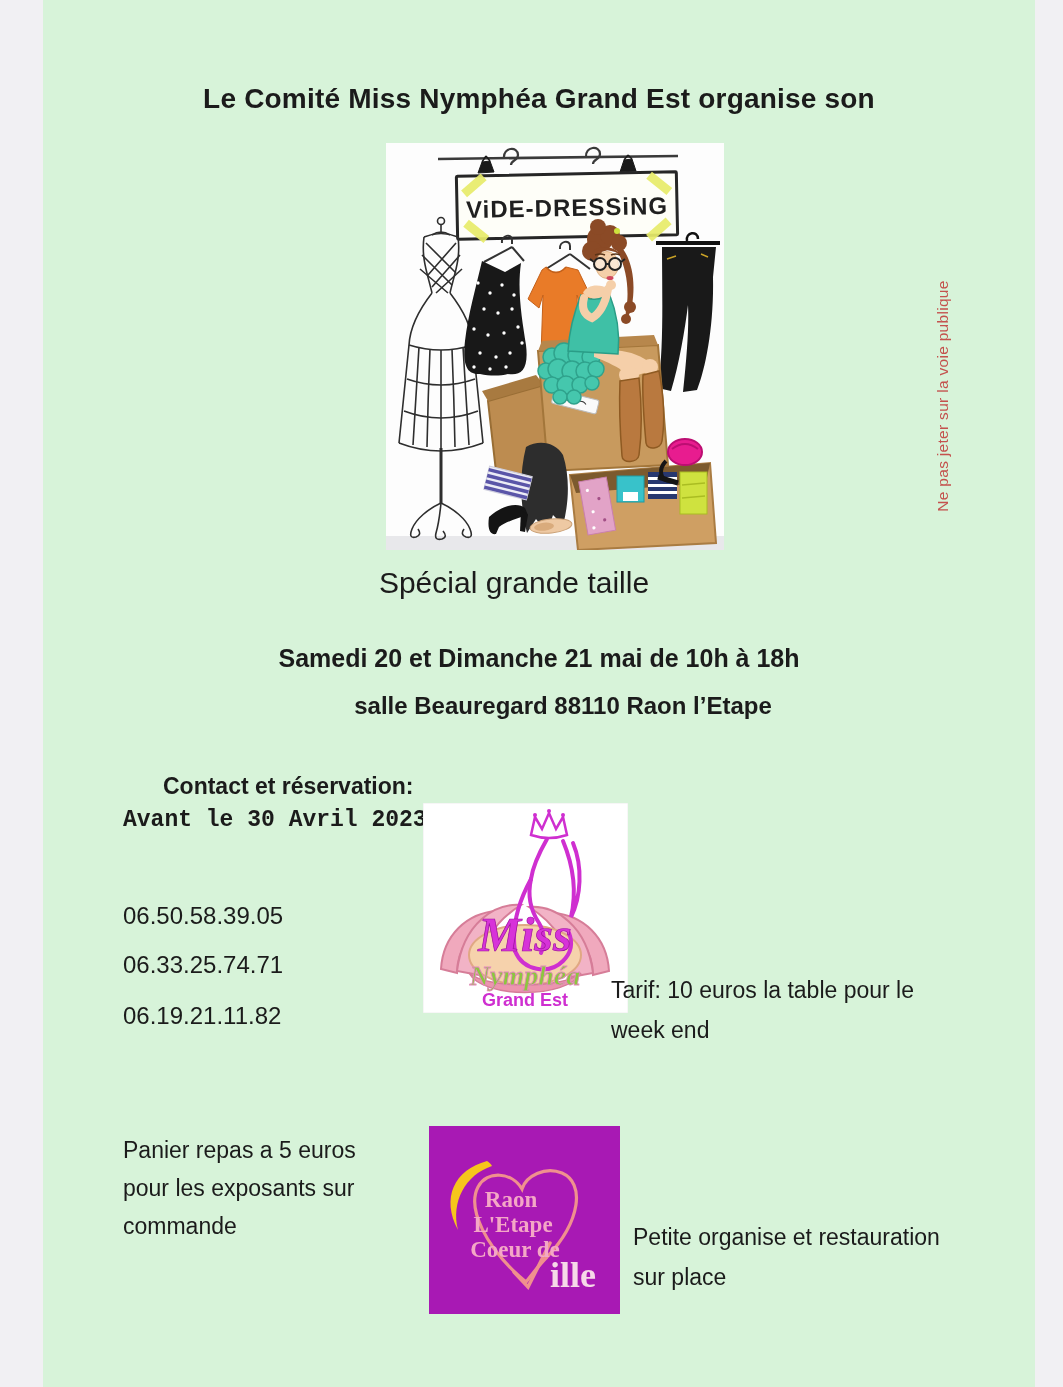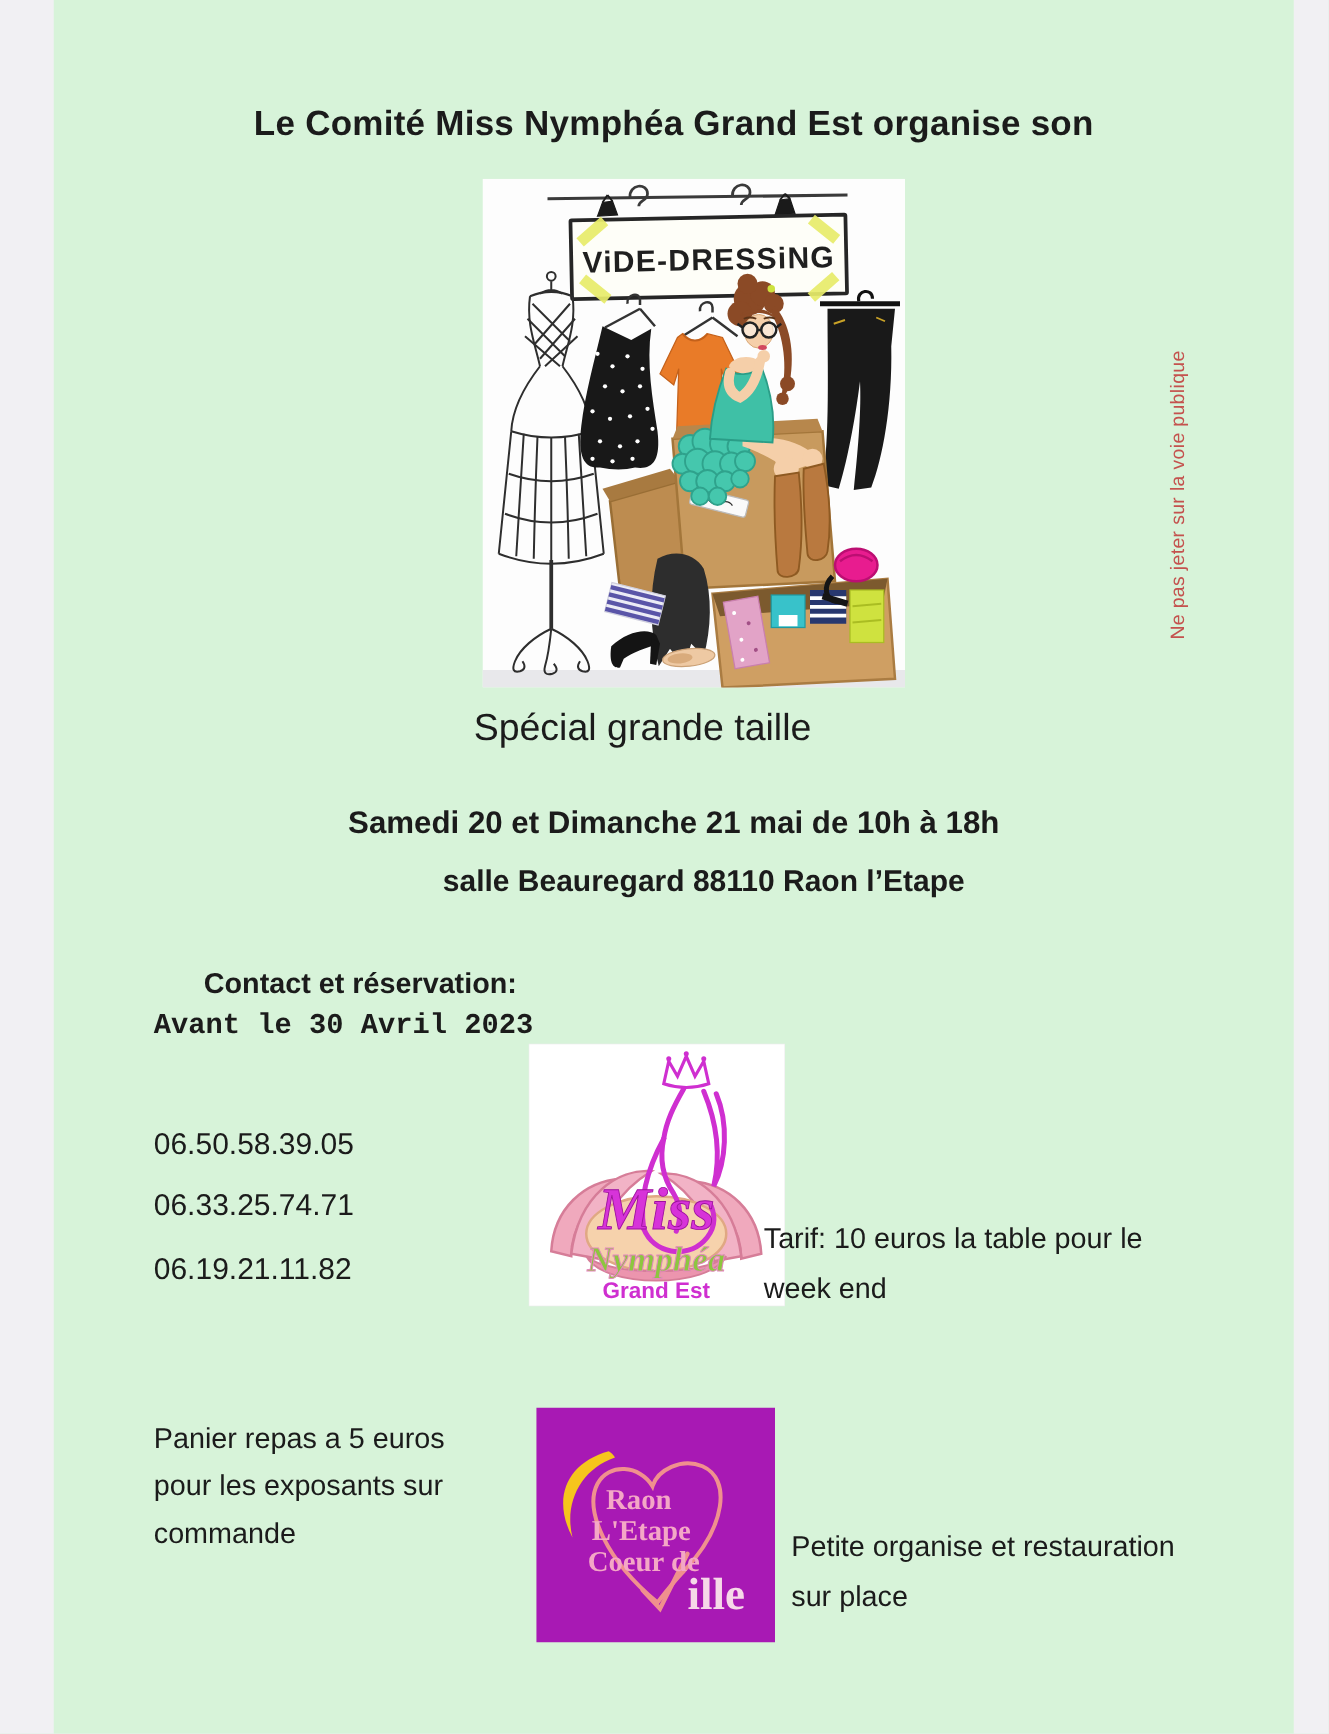--- a/index.html
+++ b/index.html
@@ -18,21 +18,21 @@
   .venue{left:43px;top:692px;width:992px;font-size:24px;font-weight:bold;padding-left:24px;}
   .contact-h{left:123px;top:773px;font-size:23px;font-weight:bold;margin-left:40px;}
   .deadline{left:123px;top:807px;font-size:23px;font-weight:bold;font-family:Liberation Mono, monospace;}
   .phone{left:123px;font-size:24px;}
   .ph1{top:902px;} .ph2{top:951px;} .ph3{top:1002px;}
   .paragraph{font-size:23px;line-height:38px;}
   .tarif{left:611px;top:934px;width:370px;line-height:40px;margin-top:36px;}
   .panier{left:123px;top:1131px;width:330px;}
   .buvette{left:633px;top:1217px;width:360px;line-height:40px;}
   .illu{left:386px;top:143px;width:338px;height:407px;}
-  .logo-nym{left:423px;top:803px;width:205px;height:210px;margin-top:32px;}
+  .logo-nym{left:423px;top:803px;width:205px;height:210px;}
   .logo-raon{left:429px;top:1126px;width:191px;height:188px;text-align:center;}
   .sidenote{
     left:820px;top:385px;width:250px;height:22px;
     transform:rotate(-90deg);transform-origin:center;
     color:#c4524e;font-size:15.5px;text-align:center;letter-spacing:.3px;
   }
   svg{display:block;}
 </style>
 </head>
 <body>

